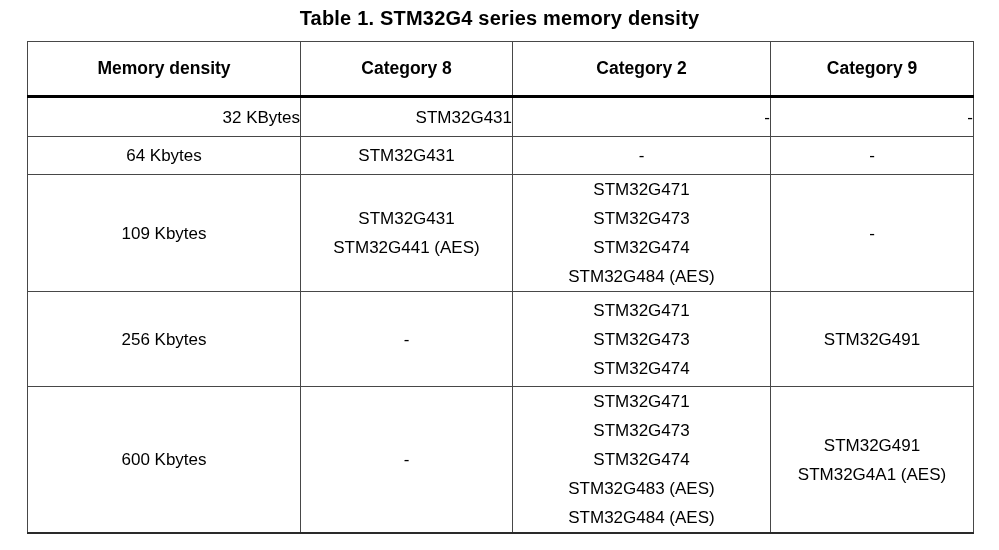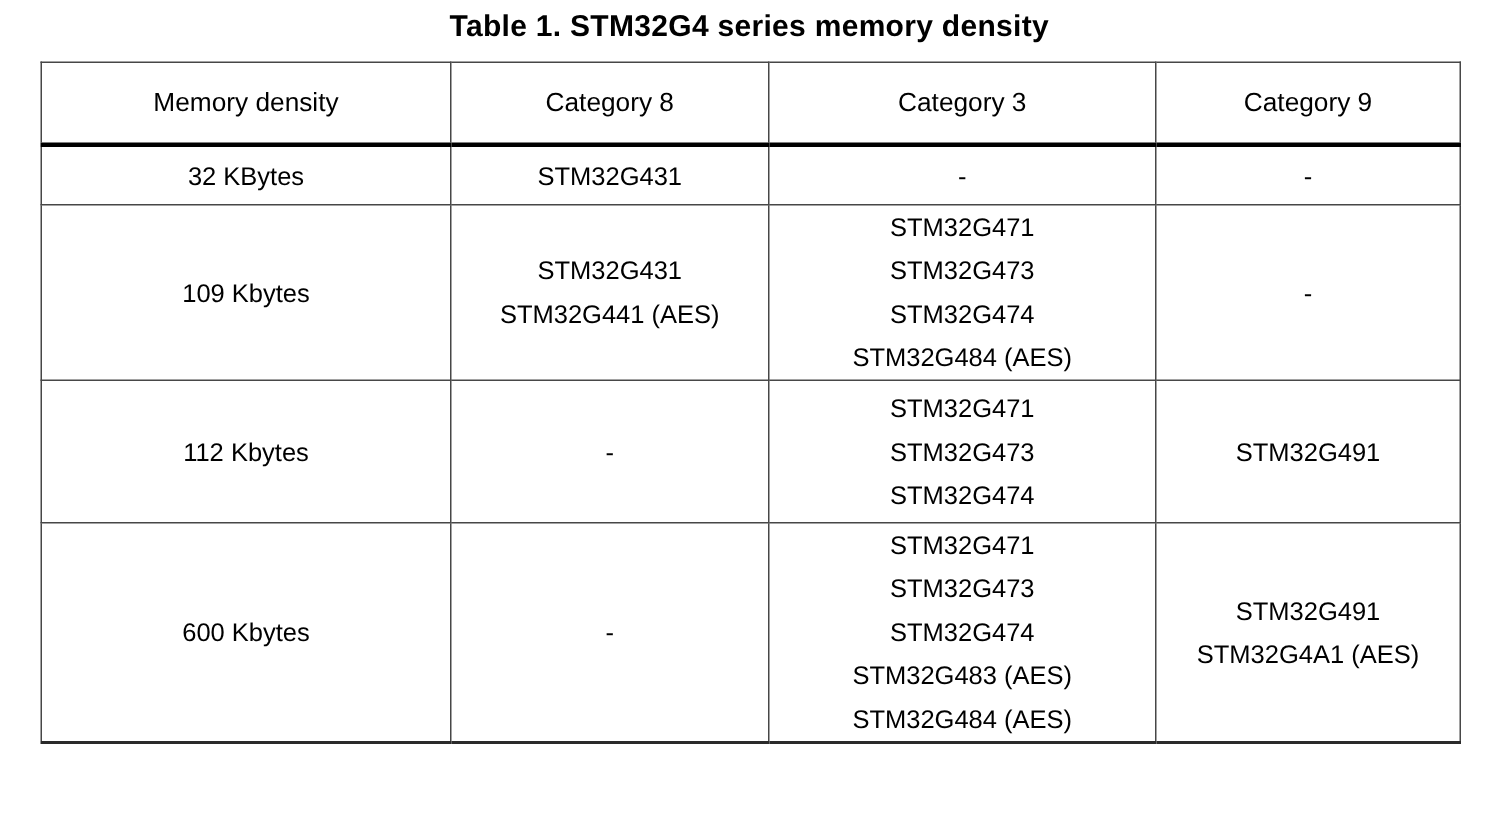--- a/index.html
+++ b/index.html
@@ -34,31 +34,31 @@
   .density-table th,
   .density-table td {
     border: 1.5px solid #474747;
     text-align: center;
     vertical-align: middle;
     background: #ffffff;
   }
   .density-table thead th {
     height: 55px;
     font-size: 17.5px;
-    font-weight: normal;
+    font-weight: bold;
     border-bottom: 3.5px solid #000000;
     text-align: center;
   }
   .density-table tbody td {
     font-size: 17px;
     font-weight: normal;
     line-height: 29px;
     white-space: pre-line;
   }
-  tr.row-h40  td { height: 40px; }
+  tr.row-h40  td { height: 40px; text-align: right; }
   tr.row-h38  td { height: 38px; }
   tr.row-h117 td { height: 117px; }
   tr.row-h95  td { height: 95px; }
   tr.row-h145 td { height: 145px; }
   .density-table tbody tr:last-child td { border-bottom: 2.5px solid #2a2a2a; }
 </style>
 </head>
 <body>
 
 <div class="page">
@@ -69,43 +69,49 @@
     <colgroup>
       <col class="c1">
         <col class="c2">
         <col class="c3">
         <col class="c4">
     </colgroup>
     <thead>
       <tr>
         <th>Memory density</th>
         <th>Category 8</th>
-        <th>Category 3</th>
+        <th>Category 2</th>
         <th>Category 9</th>
       </tr>
     </thead>
     <tbody>
       <tr class="row-h40">
         <td>32 KBytes</td>
+        <td>STM32G431</td>
+        <td>-</td>
+        <td>-</td>
+      </tr>
+      <tr class="row-h38">
+        <td>64 Kbytes</td>
         <td>STM32G431</td>
         <td>-</td>
         <td>-</td>
       </tr>
       <tr class="row-h117">
         <td>109 Kbytes</td>
         <td>STM32G431
 STM32G441 (AES)</td>
         <td>STM32G471
 STM32G473
 STM32G474
 STM32G484 (AES)</td>
         <td>-</td>
       </tr>
       <tr class="row-h95">
-        <td>112 Kbytes</td>
+        <td>256 Kbytes</td>
         <td>-</td>
         <td>STM32G471
 STM32G473
 STM32G474</td>
         <td>STM32G491</td>
       </tr>
       <tr class="row-h145">
         <td>600 Kbytes</td>
         <td>-</td>
         <td>STM32G471

